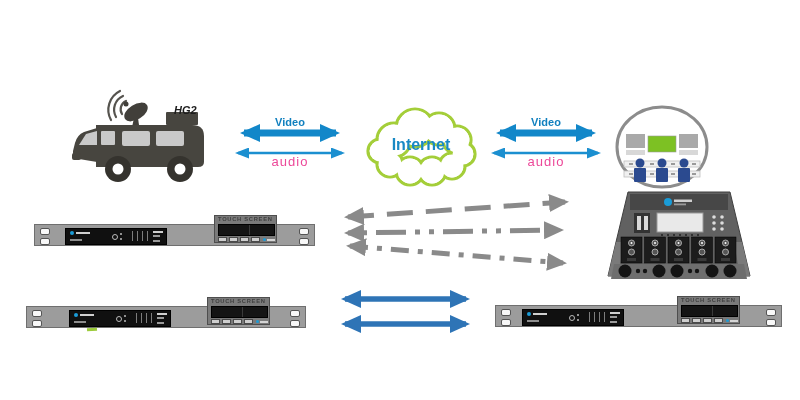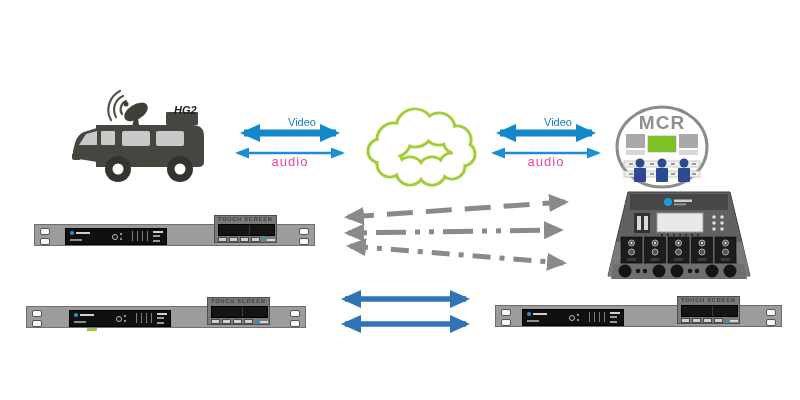--- a/index.html
+++ b/index.html
@@ -1,22 +1,22 @@
 <!DOCTYPE html>
 <html><head>
 <meta charset="utf-8">
 <style>
   html,body{margin:0;padding:0;background:#fff;font-family:"Liberation Sans",sans-serif;}
   .stage{position:relative;width:800px;height:400px;background:#fff;overflow:hidden;}
   .abs{position:absolute;}
 
   
   .link{position:absolute;width:132px;height:60px;}
-  .lbl-video{position:absolute;top:4px;left:12px;width:100%;text-align:center;
-    font-size:11px;font-weight:normal;color:#1180bf;}
+  .lbl-video{position:absolute;top:4px;left:0;width:100%;text-align:center;
+    font-size:11px;font-weight:bold;color:#1180bf;}
   .lbl-audio{position:absolute;top:42px;left:0;width:100%;text-align:center;
     font-size:13px;color:#ec4899;letter-spacing:1px;}
 
   
   .cloud{position:absolute;left:360px;top:100px;width:122px;height:92px;}
   .cloud-label{position:absolute;top:36px;left:0;width:100%;text-align:center;
     font-size:16px;font-weight:bold;color:#1989c4;}
 
   
   .mcr{position:absolute;left:614px;top:104px;width:96px;height:86px;}
@@ -147,20 +147,21 @@
         <circle cx="79" cy="29" r="14.4"></circle>
           <circle cx="97" cy="40" r="12.4"></circle>
         <circle cx="103" cy="54" r="10.4"></circle>
           <circle cx="92" cy="66" r="11.4"></circle>
         <circle cx="72" cy="71" r="12.4"></circle>
           <circle cx="50" cy="71" r="12.4"></circle>
         <circle cx="30" cy="64" r="11.4"></circle>
           <circle cx="20" cy="51" r="10.4"></circle>
       </g>
     </svg>
+    <div class="cloud-label">Internet</div>
   </div>
 
   <div class="link" style="left:480px;top:112px;">
     <svg class="abs" style="left:0;top:10px;" width="132" height="40" viewBox="0 0 132 40">
       <defs>
         <marker id="vhR" markerUnits="userSpaceOnUse" markerWidth="20" markerHeight="18" refX="16" refY="9" orient="auto-start-reverse">
           <path d="M0,0 L20,9 L0,18 Z" fill="#1287c9"></path>
         </marker>
         <marker id="ahR" markerUnits="userSpaceOnUse" markerWidth="14" markerHeight="11" refX="11" refY="5.5" orient="auto-start-reverse">
           <path d="M0,0 L14,5.5 L0,11 Z" fill="#1b8fd0"></path>
@@ -199,21 +200,20 @@
       </g>
       <g fill="#2b4a8f">
         <circle cx="26" cy="59" r="4.5"></circle>
           <rect x="20" y="64" width="12" height="14" rx="1"></rect>
         <circle cx="48" cy="59" r="4.5"></circle>
           <rect x="42" y="64" width="12" height="14" rx="1"></rect>
         <circle cx="70" cy="59" r="4.5"></circle>
           <rect x="64" y="64" width="12" height="14" rx="1"></rect>
       </g>
     </svg>
-    <div class="mcr-label">MCR</div>
   </div>
 
   <div class="rack" style="left:34px;top:215px;width:281px;">
     <div class="rack-bar">
       <span class="ear-hole" style="left:5px;top:3px;"></span>
       <span class="ear-hole" style="left:5px;top:13px;"></span>
       <span class="ear-hole" style="right:5px;top:3px;"></span>
       <span class="ear-hole" style="right:5px;top:13px;"></span>
       <div class="panel">
         <span class="p-logo"></span>

